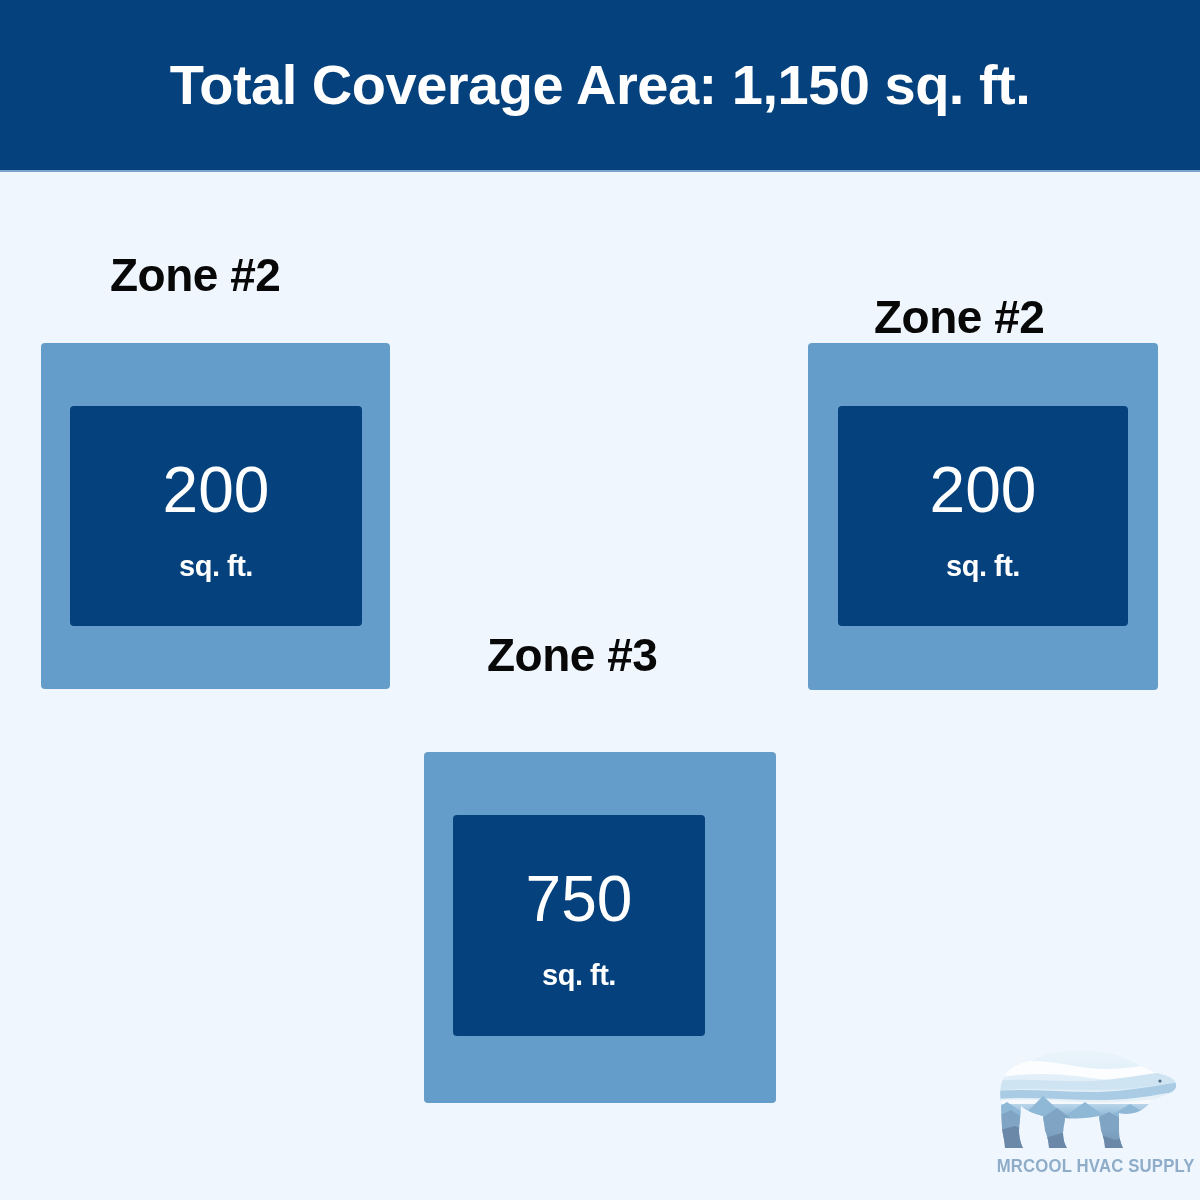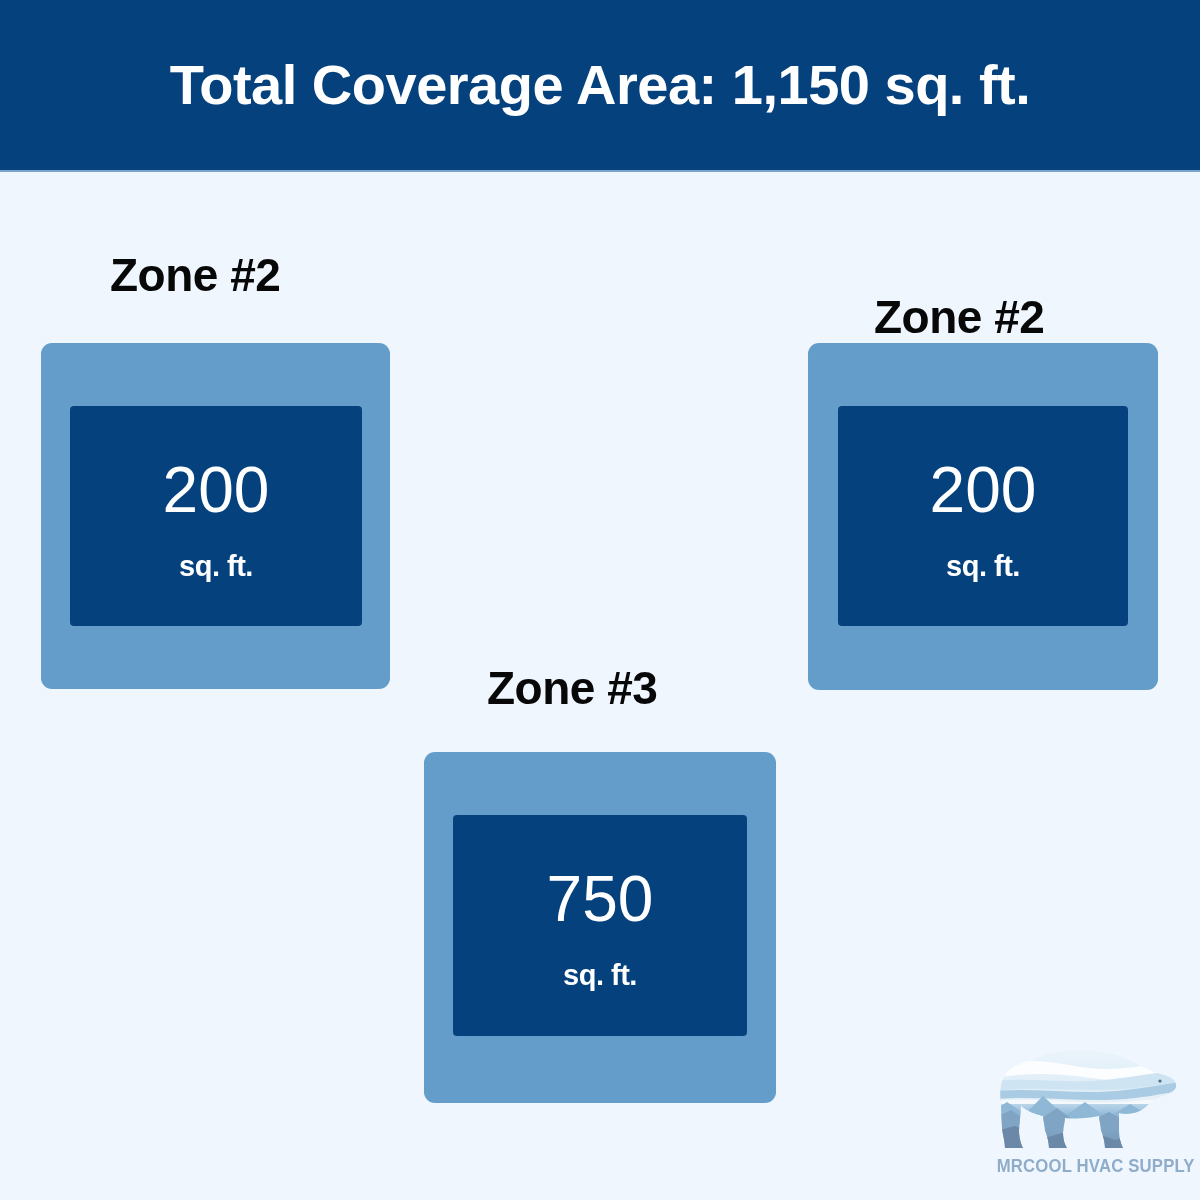--- a/index.html
+++ b/index.html
@@ -55,21 +55,21 @@
     font-size: 46px;
     font-weight: bold;
     color: #080808;
     line-height: 1;
     white-space: nowrap;
     letter-spacing: -0.5px;
   }
   .zone-outer {
     position: absolute;
     background: #649dc9;
-    border-radius: 11px;
+    border-radius: 4px;
   }
   .zone-inner {
     position: absolute;
     background: #04417d;
     border-radius: 4px;
     display: flex;
     flex-direction: column;
     align-items: center;
     justify-content: center;
     box-sizing: border-box;
@@ -97,21 +97,21 @@
   #zone-1 .zone-unit  { margin-top: 30px; }
 
   
   #zone-2 .zone-label { left: 874px; top: 250px; margin-top: 44px; }
   #zone-2 .zone-outer { left: 808px; top: 343px; width: 350px; height: 347px; }
   #zone-2 .zone-inner { left: 838px; top: 406px; width: 290px; height: 220px; }
   #zone-2 .zone-value { margin-top: 6px; }
   #zone-2 .zone-unit  { margin-top: 30px; }
 
   
-  #zone-3 .zone-label { left: 487px; top: 665px; }
+  #zone-3 .zone-label { left: 487px; top: 632px; }
   #zone-3 .zone-outer { left: 424px; top: 752px; width: 352px; height: 351px; }
   #zone-3 .zone-inner { left: 453px; top: 815px; width: 294px; height: 221px; }
   #zone-3 .zone-value { margin-top: 6px; }
   #zone-3 .zone-unit  { margin-top: 30px; }
 
   
   .logo {
     position: absolute;
     left: 985px;
     top: 1046px;
@@ -164,21 +164,21 @@
     <div class="zone-inner" style="left:30px; top:63px; width:290px; height:220px;">
       <div class="zone-value">200</div>
       <div class="zone-unit">sq. ft.</div>
     </div>
   </div>
 </div>
 
 <div class="zone" id="zone-3">
   <div class="zone-label">Zone #3</div>
   <div class="zone-outer">
-    <div class="zone-inner" style="left:29px; top:63px; width:294px; height:221px;">
+    <div class="zone-inner" style="left:29px; top:63px; width:252px; height:221px;">
       <div class="zone-value">750</div>
       <div class="zone-unit">sq. ft.</div>
     </div>
   </div>
 </div>
 
 <div class="logo">
   <svg class="logo-bear" viewBox="0 0 195 110">
     <defs>
       <clipPath id="bearClip">

